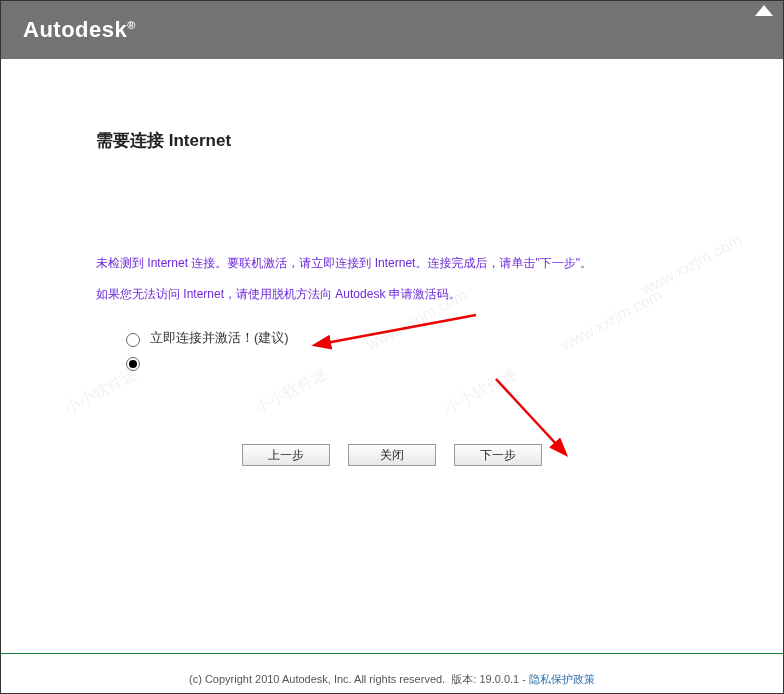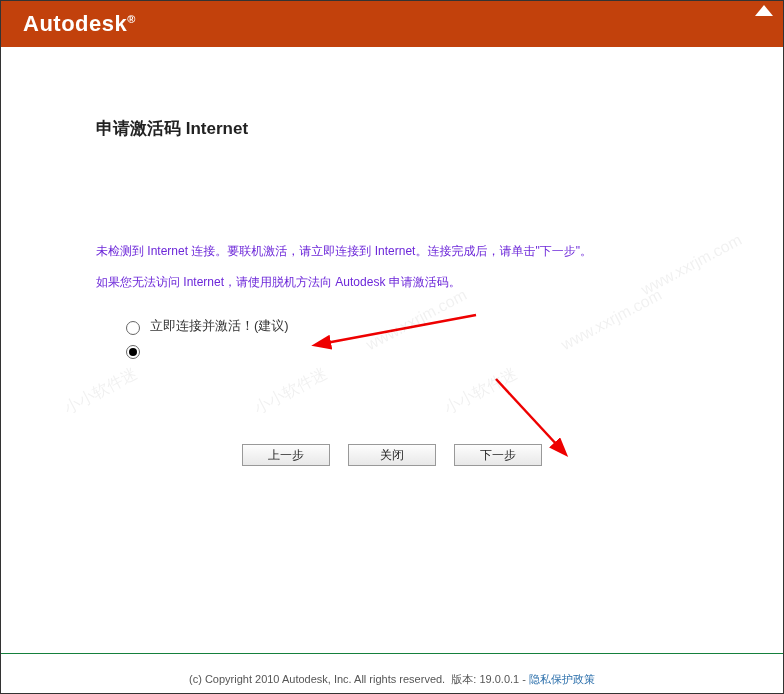--- a/index.html
+++ b/index.html
@@ -3,21 +3,21 @@
   <meta charset="utf-8">
   <style>
     * { margin: 0; padding: 0; box-sizing: border-box; }
     body {
       width: 784px; height: 694px;
       font-family: "Microsoft YaHei", Arial, sans-serif;
       background: #fff; position: relative; overflow: hidden;
       border: 1px solid #333;
     }
     .header {
-      background: #c2410c; color: #fff; height: 46px;
+      background: #737373; color: #fff; height: 58px;
       display: flex; align-items: center; padding: 0 22px;
       position: relative;
     }
     .brand { font-size: 22px; font-weight: 600; letter-spacing: 0.5px; }
     .brand sup { font-size: 11px; vertical-align: super; }
     .caret-up {
       position: absolute; right: 10px; top: 4px;
       width: 0; height: 0;
       border-left: 9px solid transparent;
       border-right: 9px solid transparent;
@@ -73,21 +73,21 @@
   </style>
 </head>
 <body>
 
 <div class="header">
   <span class="brand"><span>Autodesk</span><sup>®</sup></span>
   <div class="caret-up"></div>
 </div>
 
 <div class="content">
-  <div class="title">申请激活码 Internet</div>
+  <div class="title">需要连接 Internet</div>
   <div class="para">未检测到 Internet 连接。要联机激活，请立即连接到 Internet。连接完成后，请单击"下一步"。</div>
   <div class="para">如果您无法访问 Internet，请使用脱机方法向 Autodesk 申请激活码。</div>
 
   <div class="options">
     <label class="option">
       <span class="radio"></span>
       <span>立即连接并激活！(建议)</span>
     </label>
     <label class="option">
       <span class="radio checked"></span>

